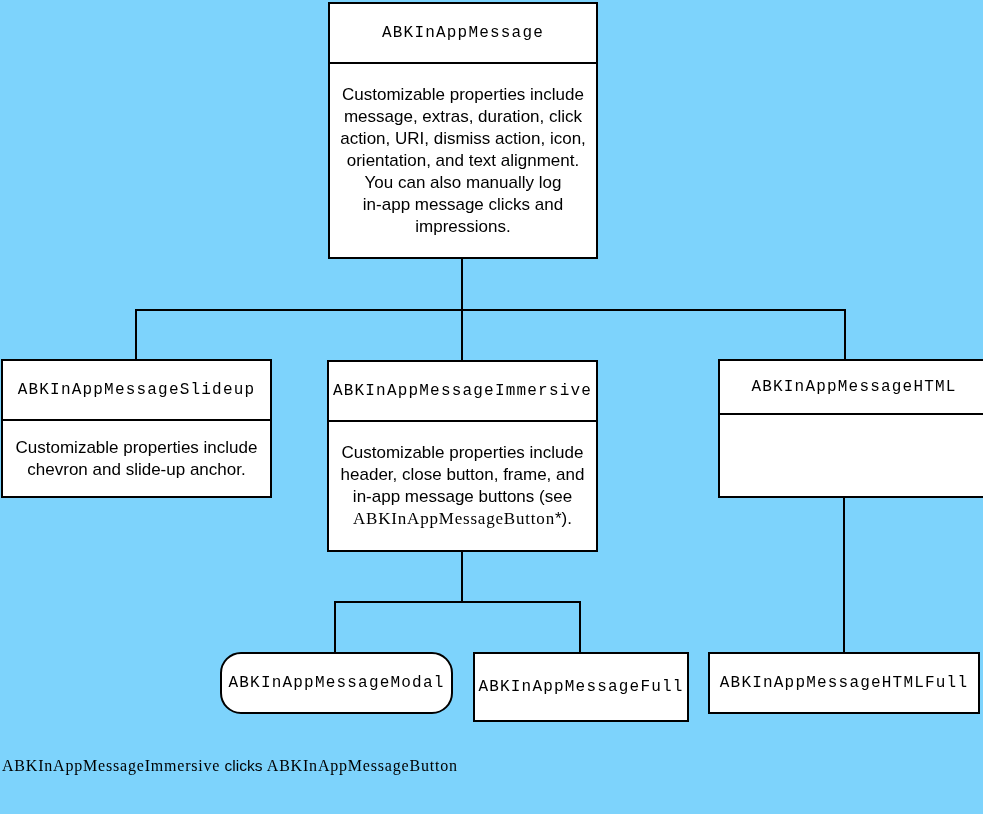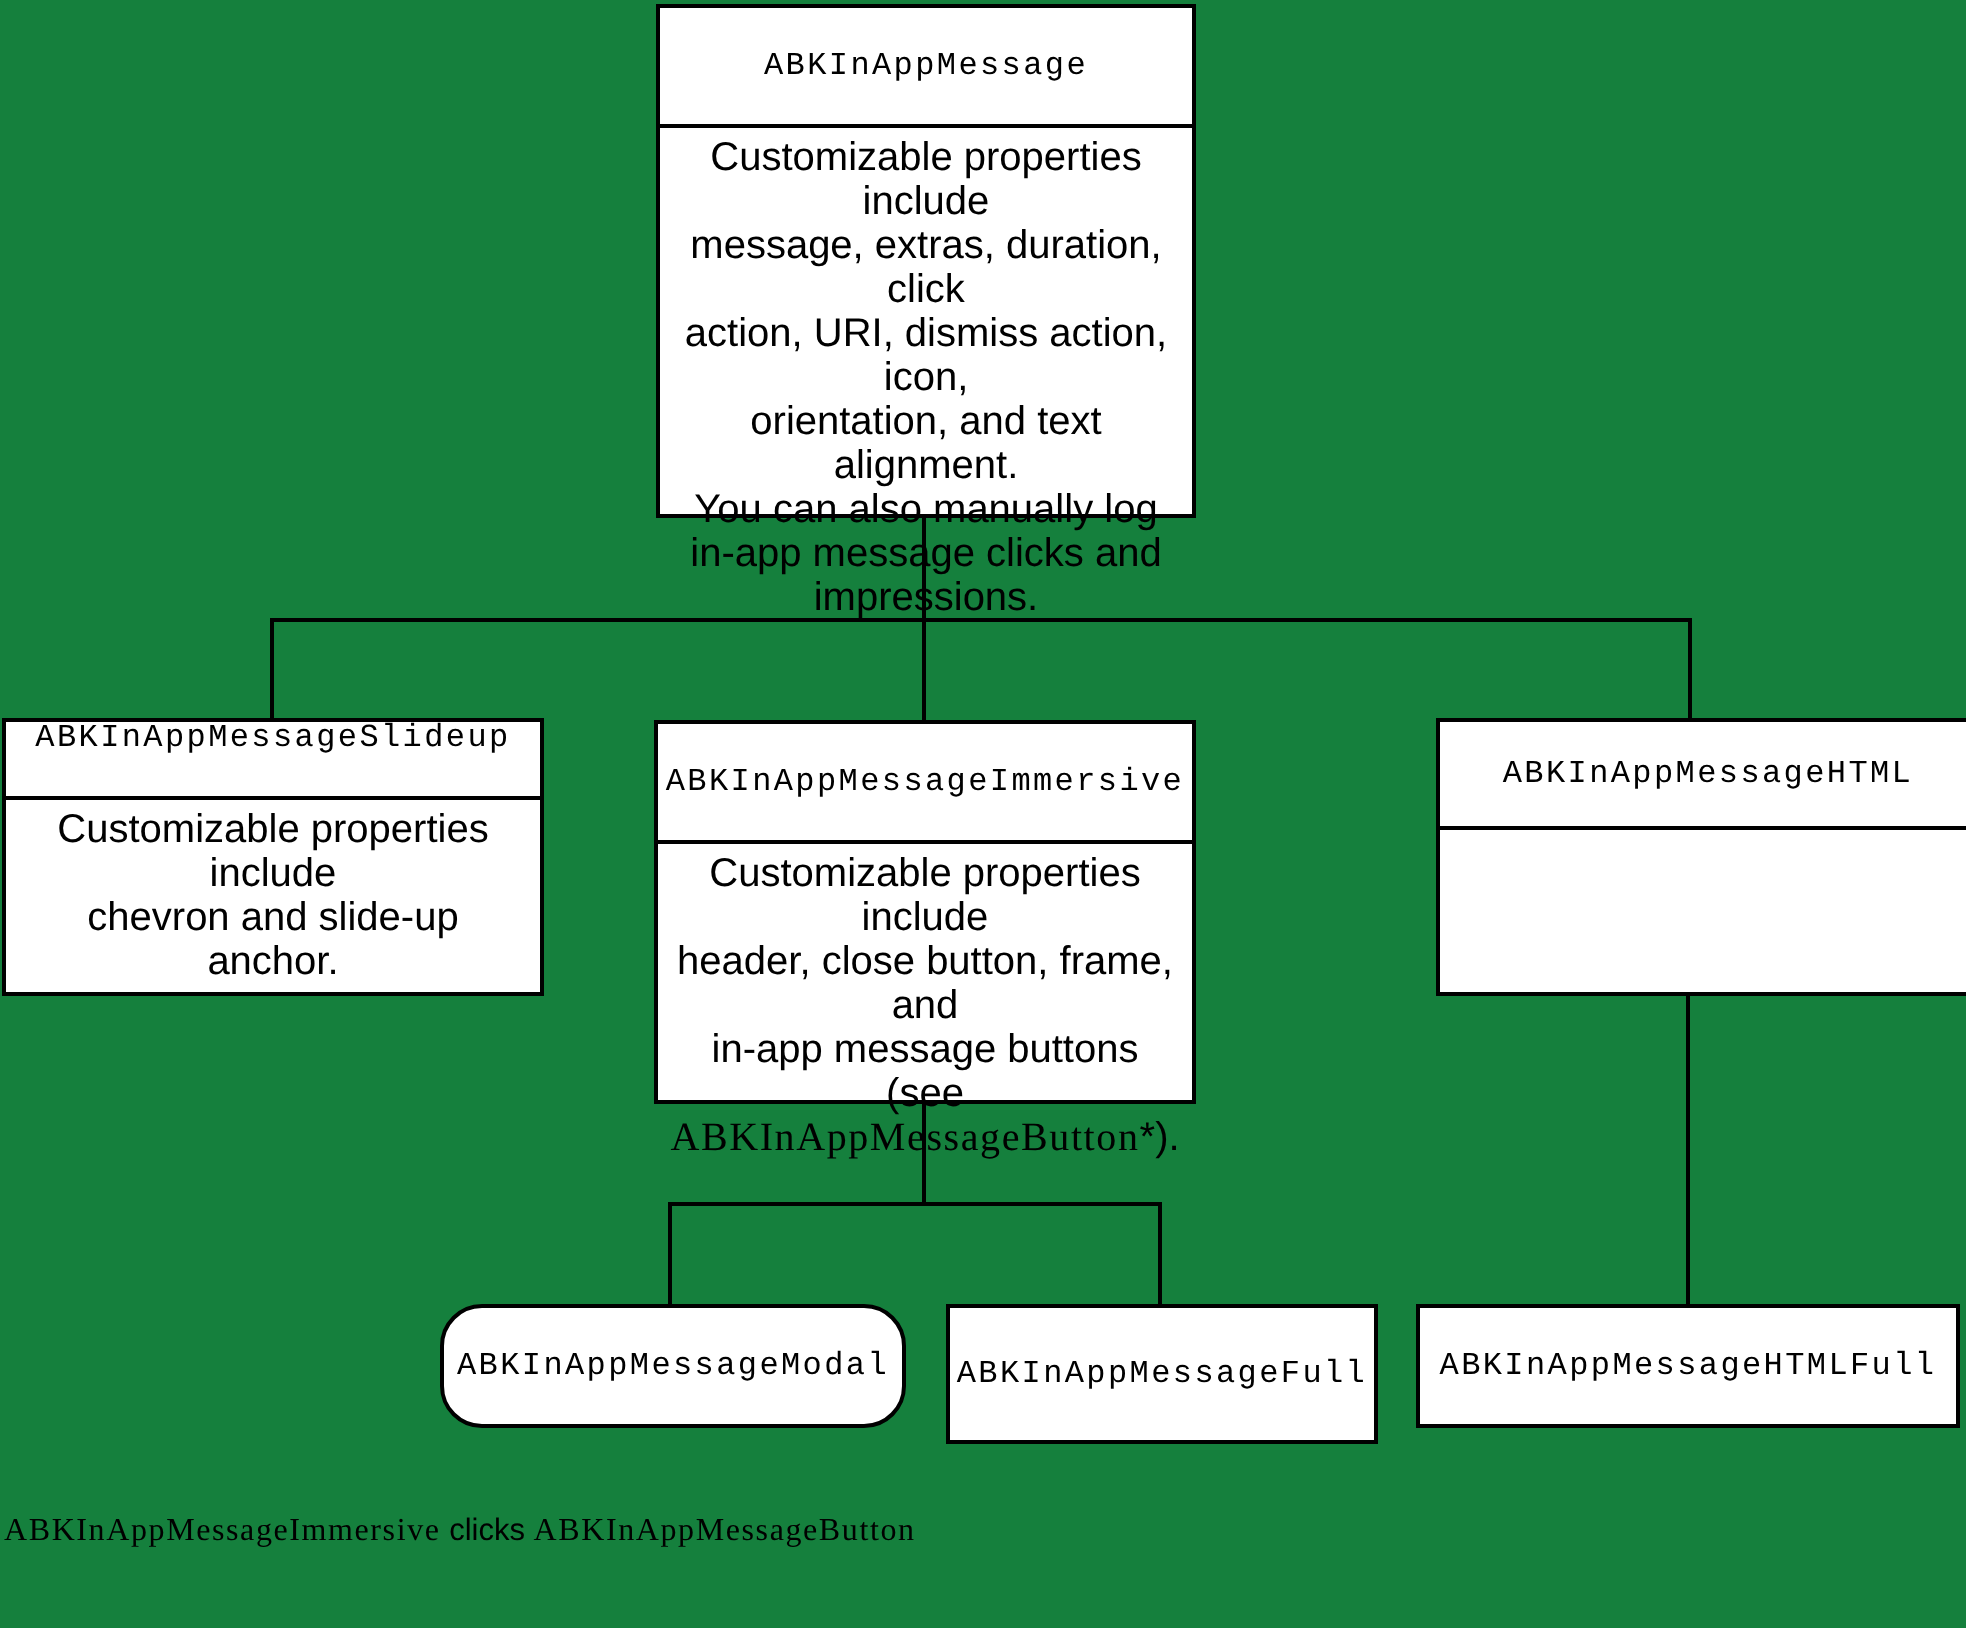--- a/index.html
+++ b/index.html
@@ -4,21 +4,21 @@
 <style>
   html, body {
     margin: 0;
     padding: 0;
     background: #ffffff;
   }
   .canvas {
     position: relative;
     width: 983px;
     height: 814px;
-    background: #15803d;
+    background: #7dd3fc;
     color: #000000;
     font-family: "Liberation Sans", sans-serif;
     overflow: hidden;
   }
   .node {
     position: absolute;
     box-sizing: border-box;
     border: 2px solid #000000;
     background: #ffffff;
     display: flex;
@@ -45,21 +45,21 @@
   .node-body {
     flex: 1;
     display: flex;
     align-items: center;
     justify-content: center;
     padding: 4px 6px;
   }
   .body-text {
     text-align: center;
     white-space: pre-line;
-    font-size: 20px;
+    font-size: 17px;
     line-height: 22px;
   }
   .code {
     font-family: Liberation Serif, serif;
     letter-spacing: 0.8px;
   }
   .line {
     position: absolute;
     background: #000000;
   }

